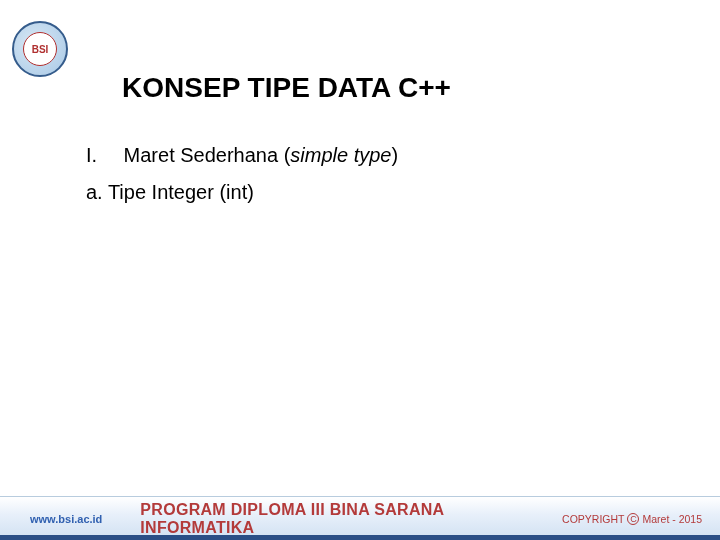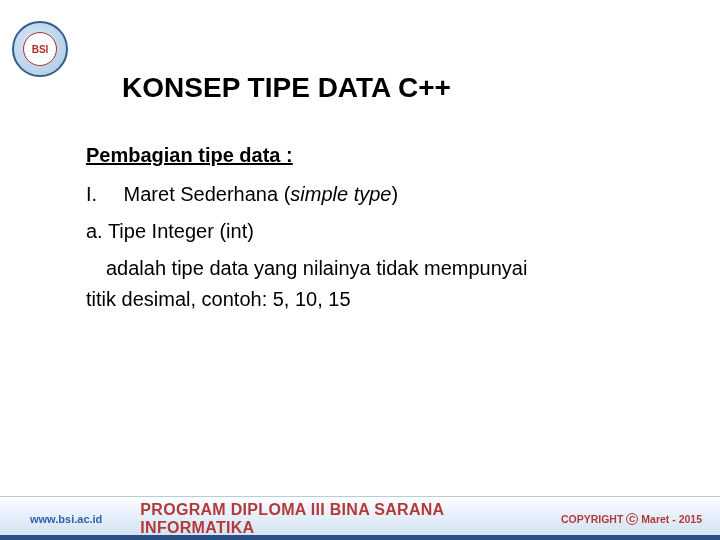--- a/index.html
+++ b/index.html
@@ -72,21 +72,21 @@
   .footer .program {
     color: #b33a3a;
     font-weight: bold;
     margin-left: 38px;
     font-size: 16px;
     letter-spacing: 0.3px;
     flex: 1 1 auto;
   }
   .footer .copyright {
     color: #b33a3a;
-    font-weight: bold;
+    font-weight: normal;
     font-size: 10.5px;
     margin-right: 18px;
     flex: 0 0 auto;
     display: flex; align-items: center; gap: 3px;
   }
   .footer .cmark {
     display: inline-block;
     border: 1.2px solid #b33a3a;
     border-radius: 50%;
     width: 12px; height: 12px;
@@ -104,30 +104,25 @@
 </head>
 <body>
 
 <div class="logo">
   <div class="logo-inner">BSI</div>
 </div>
 
 <div class="title">KONSEP TIPE DATA C++</div>
 
 <div class="content">
-  <div class="subtitle">Pembagian tipe data :</div>
   <div class="roman-line">
     <span class="roman">I.</span>
     <span>Maret Sederhana (</span><span class="italic">simple type</span><span>)</span>
   </div>
   <div class="sub-a">a. Tipe Integer (int)</div>
-  <div class="desc">
-    <div class="indent">adalah tipe data yang nilainya tidak mempunyai</div>
-    <div>titik desimal, contoh: 5, 10, 15</div>
-  </div>
 </div>
 
 <div class="footer">
   <span class="url">www.bsi.ac.id</span>
   <span class="program">PROGRAM DIPLOMA III BINA SARANA INFORMATIKA</span>
   <span class="copyright">
     <span>COPYRIGHT</span>
     <span class="cmark">C</span>
     <span>Maret - 2015</span>
   </span>

